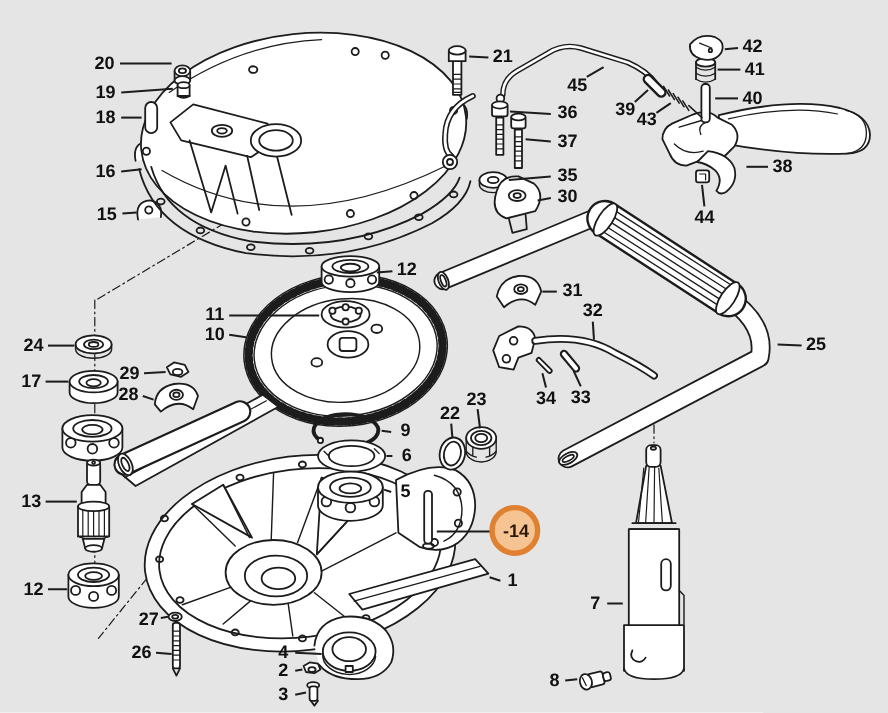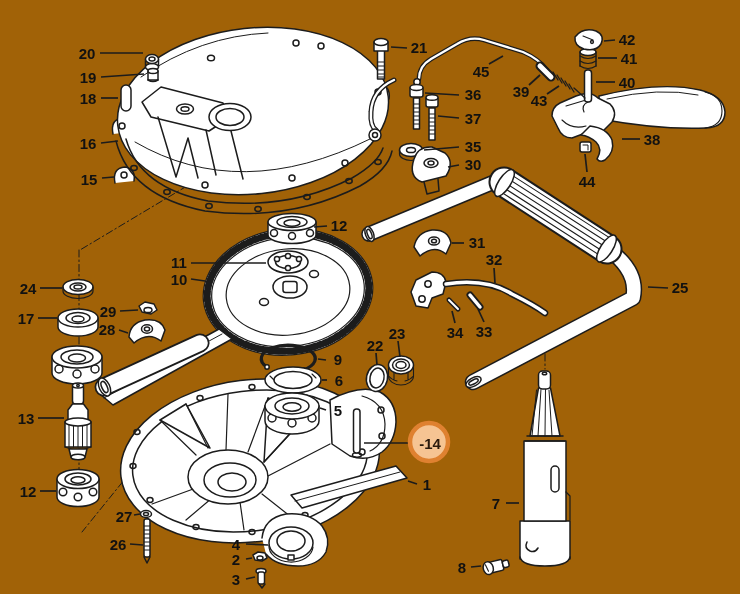--- a/index.html
+++ b/index.html
@@ -1,16 +1,16 @@
 <!DOCTYPE html>
 <html><head>
 <meta charset="utf-8">
 <style>
   html,body{margin:0;padding:0;background:#ffffff;}
-  .stage{position:relative;width:740px;height:594px;background:#a16207;overflow:hidden;
+  .stage{position:relative;width:740px;height:594px;background:#e5e5e5;overflow:hidden;
          font-family:"Liberation Sans", sans-serif;}
   svg{position:absolute;left:0;top:0;}
   .art{stroke:#1c1c1c;fill:none;stroke-width:1.5;stroke-linecap:round;stroke-linejoin:round;}
   .callout{font-family:"Liberation Sans", sans-serif;font-weight:bold;font-size:15px;fill:#111111;}
   .hl-text{font-family:"Liberation Sans", sans-serif;font-weight:bold;font-size:15px;}
 </style>
 </head>
 <body>
 
 <div class="stage">

